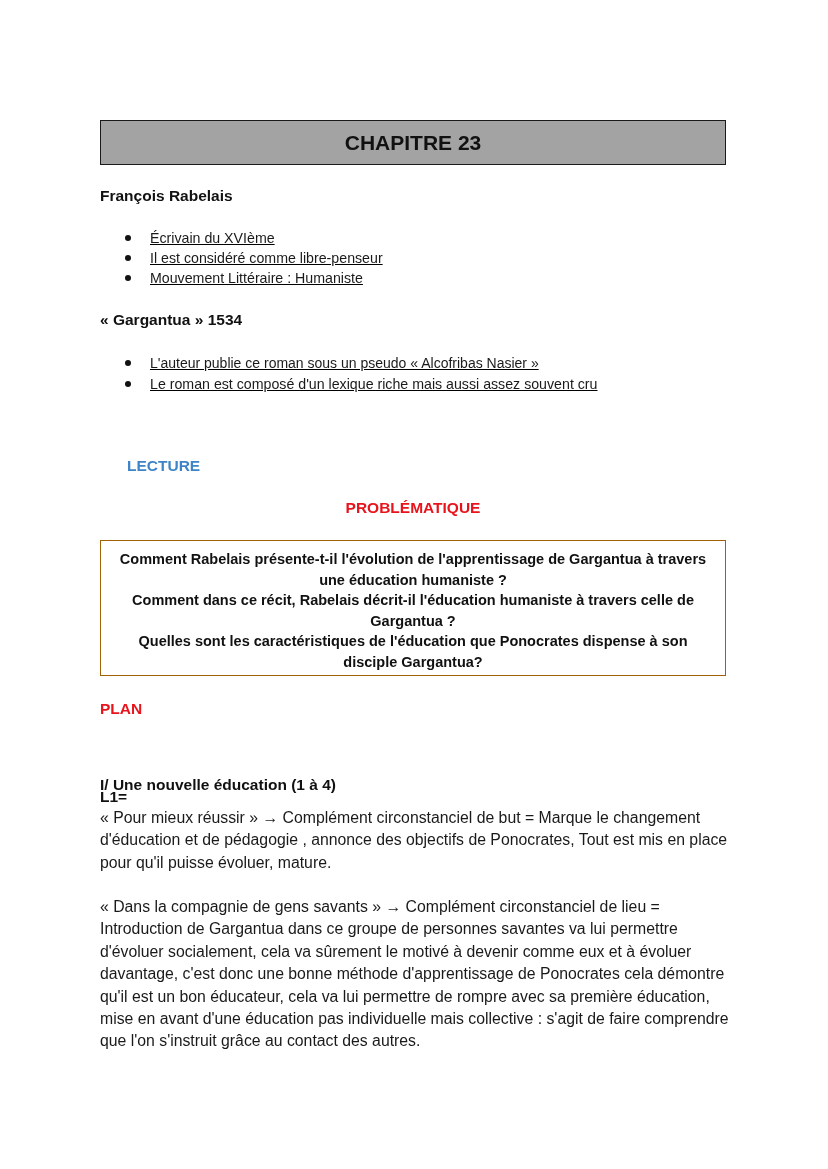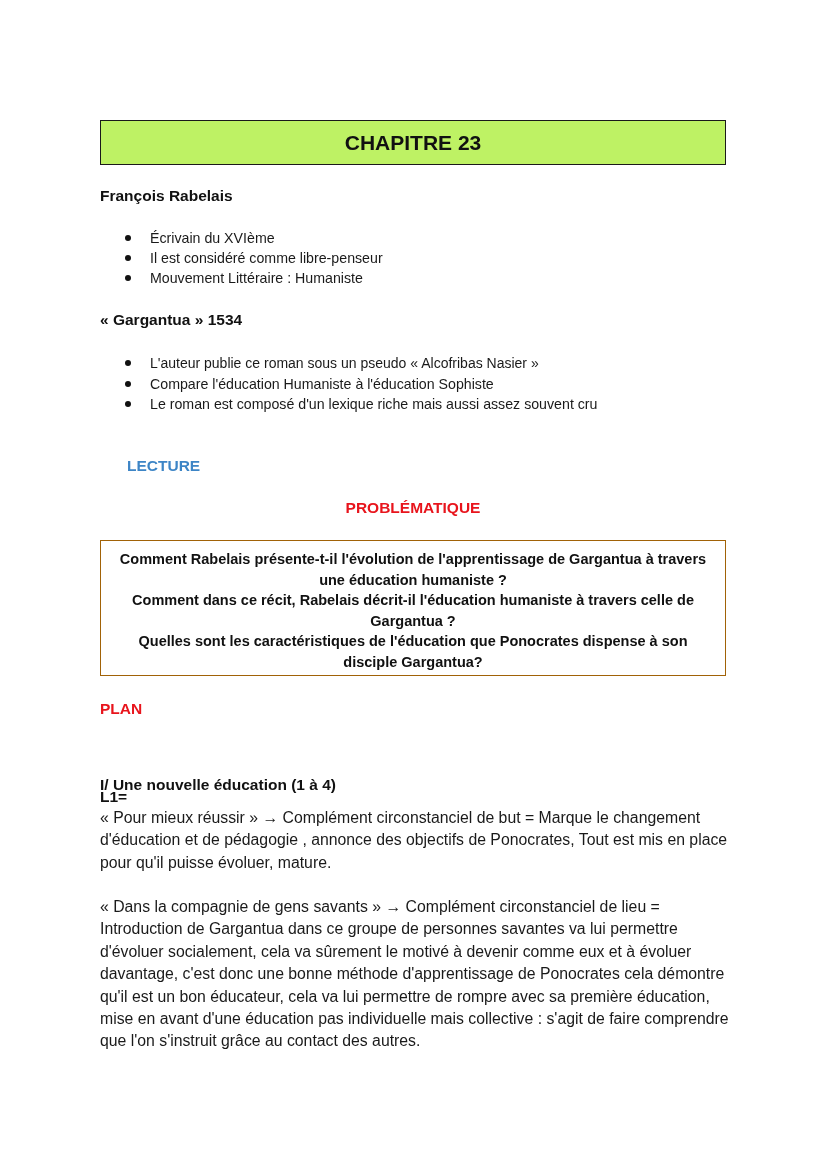--- a/index.html
+++ b/index.html
@@ -14,41 +14,42 @@
       font-family: "Liberation Sans", sans-serif;
       color: #000000;
       overflow: hidden;
     }
     .chapter-box {
       position: absolute;
       left: 100px;
       top: 120px;
       width: 624px;
       height: 43px;
-      background: #bef264;
+      background: #a3a3a3;
       border: 1px solid #1a1a1a;
       display: flex;
       align-items: center;
       justify-content: center;
       font-weight: bold;
       font-size: 21px;
       color: #111111;
     }
     .abs { position: absolute; left: 100px; }
     .h-bold {
       font-weight: bold;
       font-size: 15.5px;
       color: #111111;
     }
     ul.bullets {
       position: absolute;
       left: 100px;
       margin: 0;
       padding: 0;
       list-style: none;
+      text-decoration: underline;
     }
     ul.bullets li {
       position: relative;
       padding-left: 50px;
       font-size: 14.2px;
       line-height: 20px;
       color: #1a1a1a;
     }
     ul.bullets li .dot {
       position: absolute;
@@ -114,21 +115,20 @@
 <ul class="bullets" style="top:228px;">
   <li><span class="dot"></span><span>Écrivain du XVIème</span></li>
   <li><span class="dot"></span><span>Il est considéré comme libre-penseur</span></li>
   <li><span class="dot"></span><span>Mouvement Littéraire : Humaniste</span></li>
 </ul>
 
 <div class="abs h-bold" style="top:311px;">« Gargantua » 1534</div>
 
 <ul class="bullets" style="top:352px;">
   <li class="big"><span class="dot"></span><span>L'auteur publie ce roman sous un pseudo « Alcofribas Nasier »</span></li>
-  <li><span class="dot"></span><span>Compare l'éducation Humaniste à l'éducation Sophiste</span></li>
   <li><span class="dot"></span><span>Le roman est composé d'un lexique riche mais aussi assez souvent cru</span></li>
 </ul>
 
 <div class="abs lecture" style="top:457px;">LECTURE</div>
 
 <div class="abs red-title" style="top:499px; left:100px; width:626px; text-align:center;">PROBLÉMATIQUE</div>
 
 <div class="problem-box">
   <p>Comment Rabelais présente-t-il l'évolution de l'apprentissage de Gargantua à travers une éducation humaniste ?</p>
   <p>Comment dans ce récit, Rabelais décrit-il l'éducation humaniste à travers celle de Gargantua ?</p>

